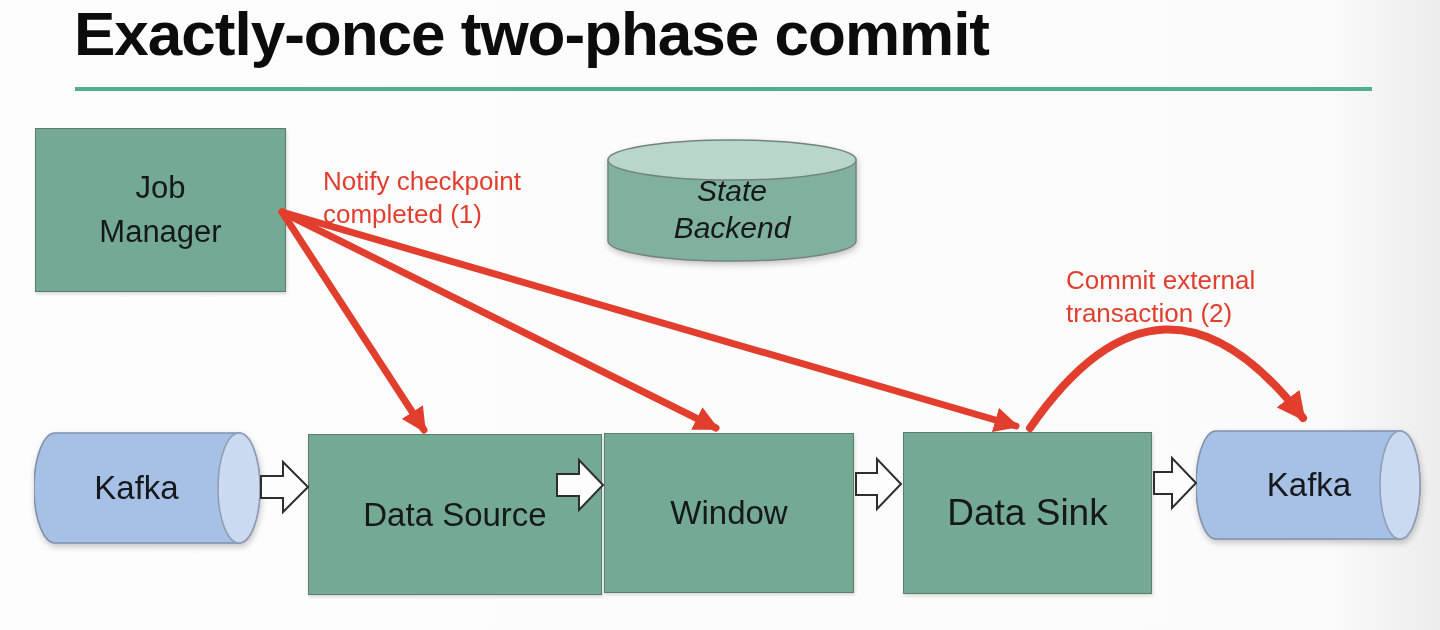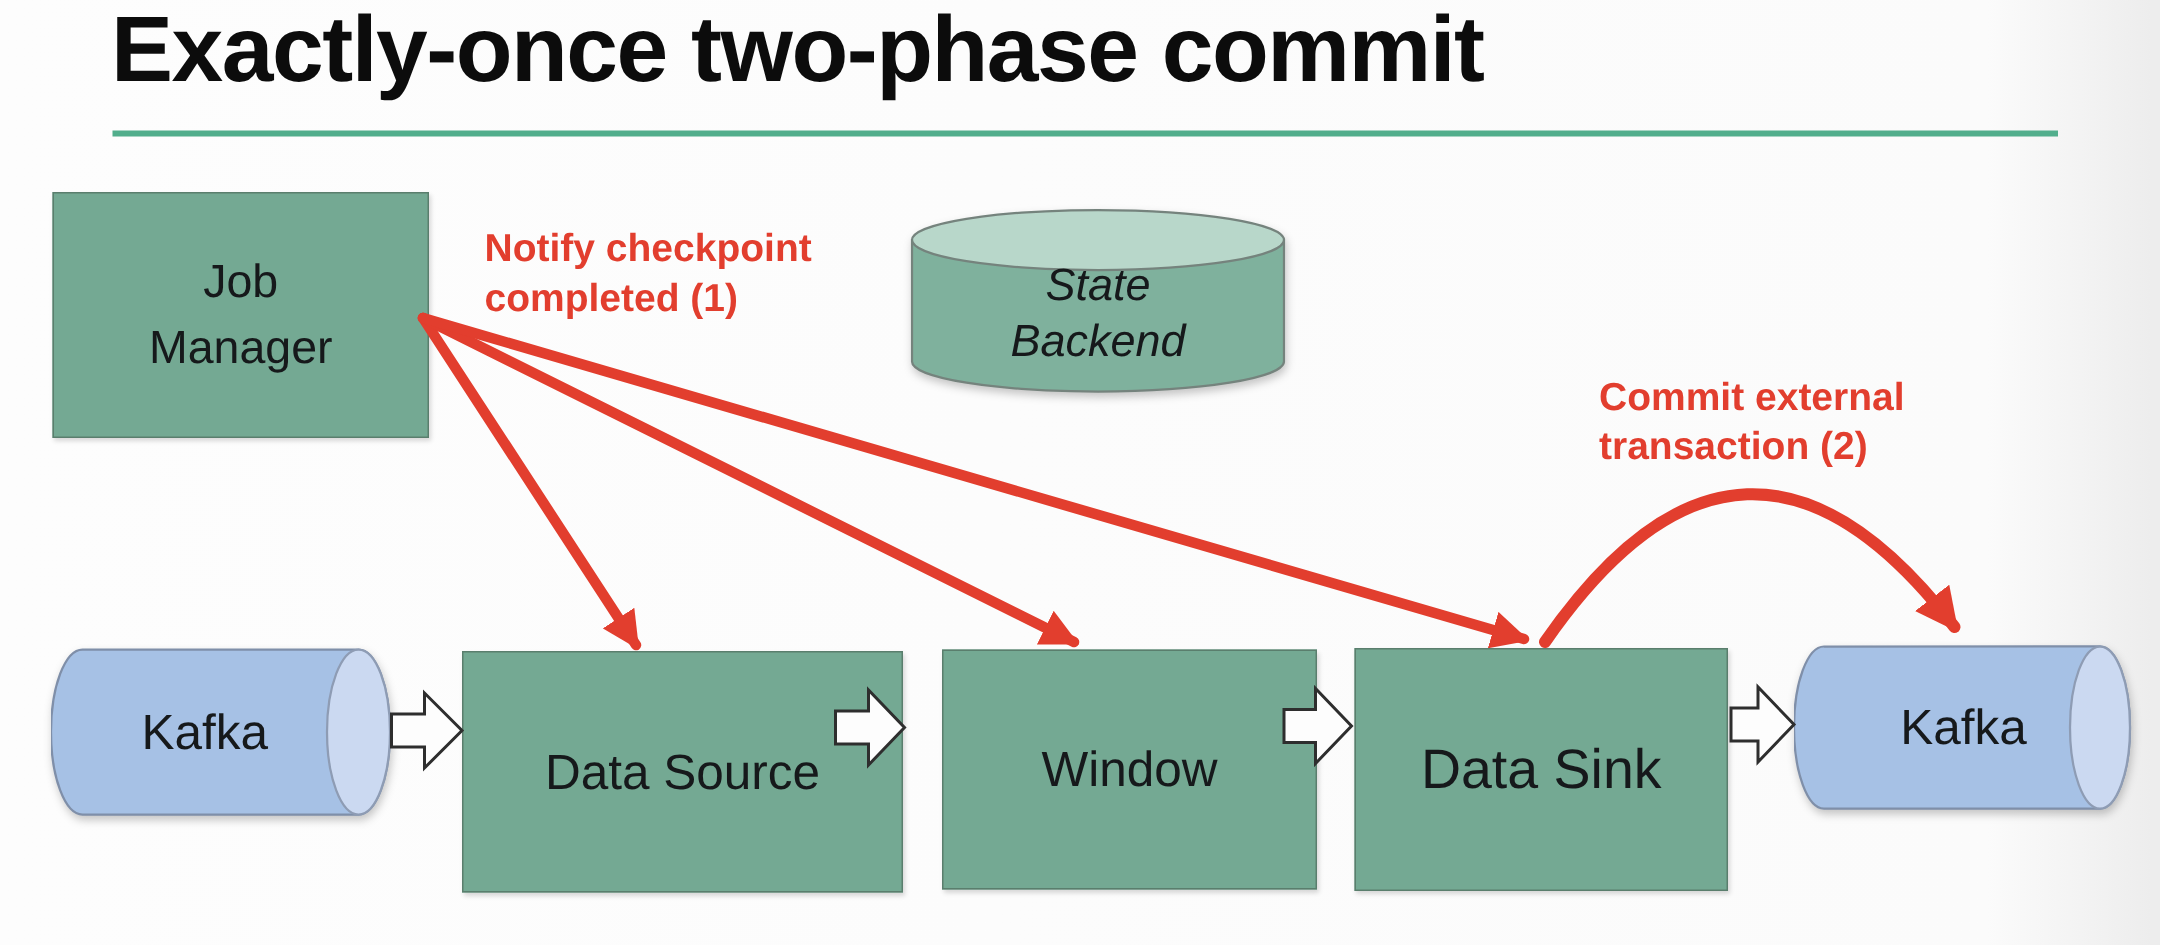--- a/index.html
+++ b/index.html
@@ -21,42 +21,42 @@
   .node-box {
     position:absolute; display:flex; align-items:center; justify-content:center;
     text-align:center; background: var(--box-green, #74a993);
     border:1.5px solid var(--box-border, #5a7e6d);
     box-shadow:1px 2px 3px rgba(0,0,0,0.15);
     box-sizing:border-box;
   }
   .pre { white-space:pre-line; }
   .jm  { left:35px;  top:128px; width:251px; height:164px; font-size:31px; line-height:44px; }
   .ds  { left:308px; top:434px; width:294px; height:161px; font-size:33px; }
-  .win { left:628px; top:433px; width:250px; height:160px; font-size:33px; }
+  .win { left:604px; top:433px; width:250px; height:160px; font-size:33px; }
   .dsk { left:903px; top:432px; width:249px; height:162px; font-size:37px; }
   .cyl { position:absolute; }
   .cyl svg { display:block; filter: drop-shadow(1px 3px 3px rgba(0,0,0,0.22)); }
   .cyl-label {
     position:absolute; display:flex; align-items:center; justify-content:center;
     text-align:center; color: var(--ink, #16191b);
   }
   .sb  { left:607px; top:139px;font-style:italic; }
   .sb .cyl-label { left:0; top:0; width:250px; height:124px; padding-top:15px;
                    box-sizing:border-box; font-size:30px; line-height:37px; }
   .kafka-l { left:34px; top:432px; }
   .kafka-l .cyl-label { left:0; top:0; width:205px; height:112px; font-size:33px; }
   .kafka-r { left:1196px; top:430px; }
   .kafka-r .cyl-label { left:0; top:0; width:226px; height:110px; font-size:33px; }
   .cyl-green-body { fill: var(--cyl-green, #7fb19d); stroke:#75837d; stroke-width:1.5; }
   .cyl-green-top  { fill: var(--cyl-green-top, #b8d7ca); stroke:#75837d; stroke-width:1.5; }
   .kafka-body { fill: var(--kafka-blue, #a6c1e5); stroke:#7f8fa9; stroke-width:1.5; }
   .kafka-cap  { fill: var(--kafka-cap, #cbd9f1); stroke:#8e9cb4; stroke-width:1.5; }
   .note {
     position:absolute; color: var(--red, #e23e2e);
-    font-size:26px; line-height:33px; font-weight:700; white-space:pre-line;
+    font-size:26px; line-height:33px; font-weight:400; white-space:pre-line;margin-top:16px;
   }
   .note-notify { left:323px; top:149px; }
   .note-commit { left:1066px; top:248px; }
   .overlay { position:absolute; left:0; top:0; pointer-events:none; }
   .red-arrow { stroke: var(--red, #e23e2e); fill:none; stroke-width:7; stroke-linecap:round; }
   .red-arrow.arc { stroke-width:8; }
   #arrowhead path { fill: var(--red, #e23e2e); }
   .block-arrow { fill:#fdfdfd; stroke:#2e2e2e; stroke-width:2; stroke-linejoin:miter; }
 </style>
 </head>

